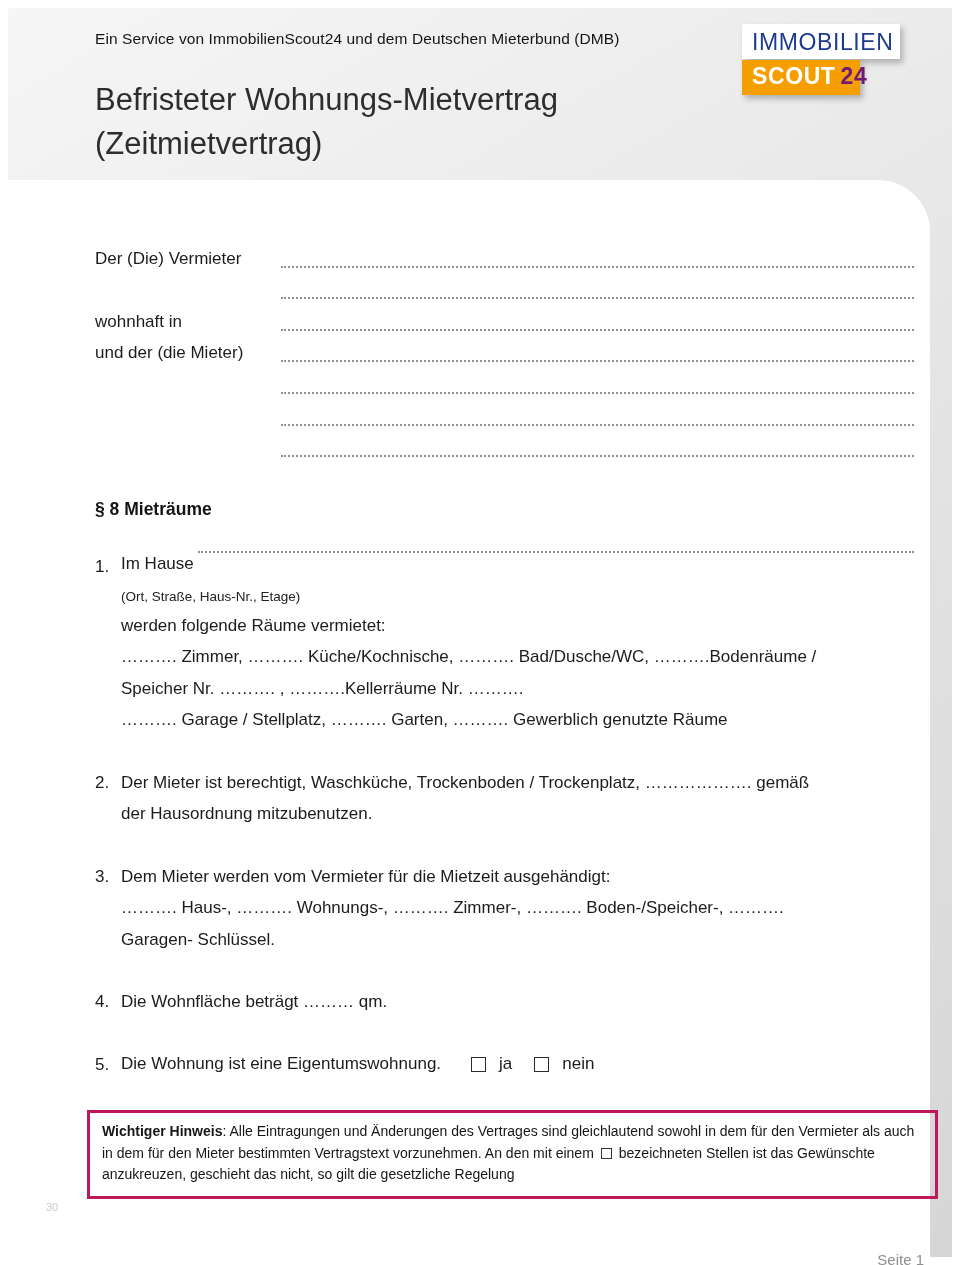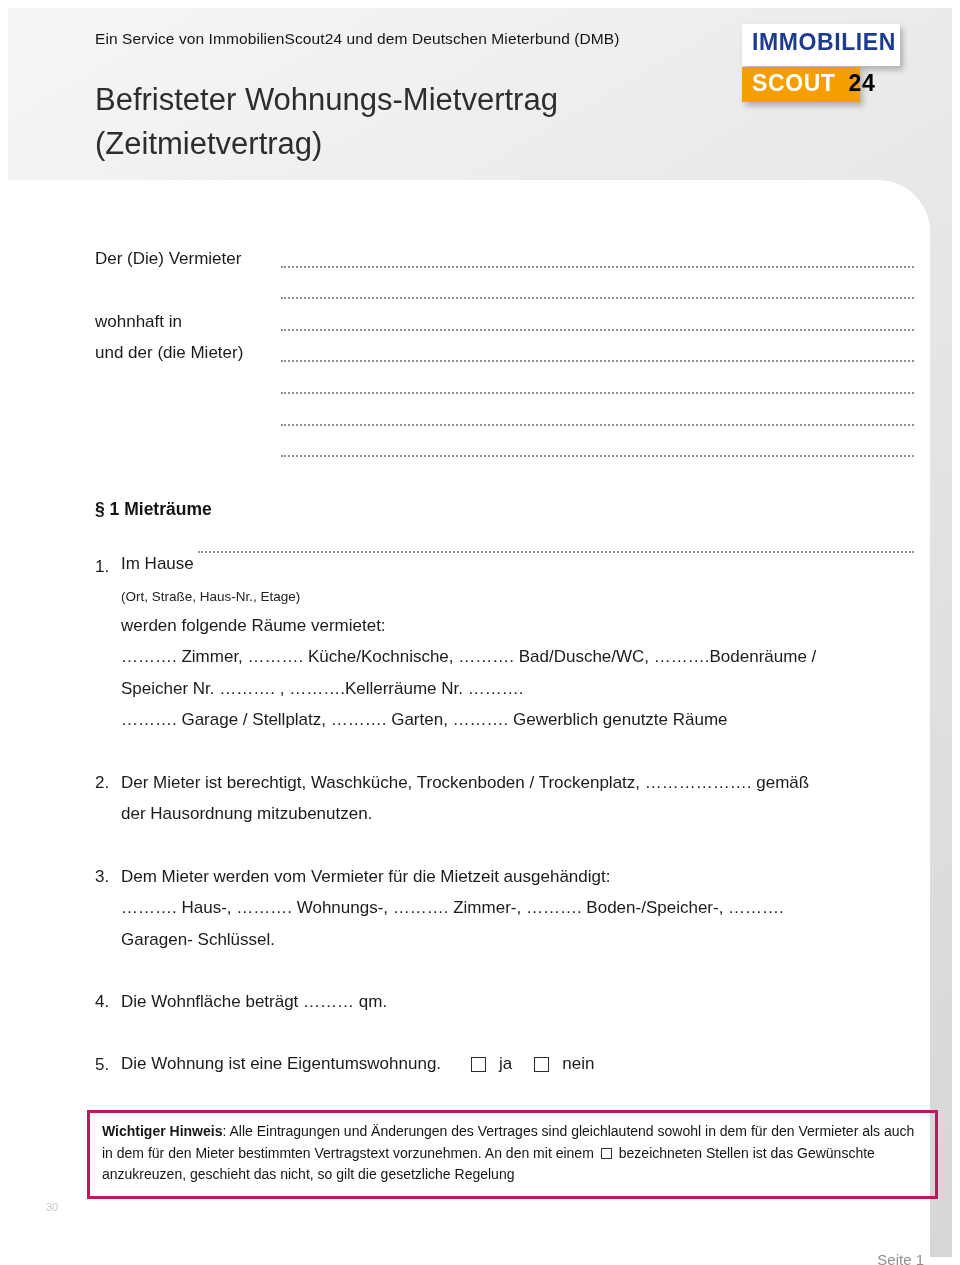--- a/index.html
+++ b/index.html
@@ -23,29 +23,29 @@
 
   
   .service-line {
     position:absolute; left:87px; top:22px;
     font-size:15.5px; color:#141414; letter-spacing:0.1px;
   }
   .doc-title { position:absolute; left:87px; top:70px; font-size:31px; color:#2d2d2d; line-height:44px; font-weight:400; }
 
   .logo { position:absolute; top:16px; right:52px; }
   .logo-top {
-    background:#ffffff; color:#1e3c8f; font-weight:bold; font-size:23px; letter-spacing:0.6px;
-    padding:5px 10px 10px; width:158px; box-shadow:3px 4px 6px rgba(0,0,0,0.25);
+    background:#ffffff; color:#1e3c8f; font-weight:normal; font-size:23px; letter-spacing:0.6px;
+    padding:5px 10px 3px; width:158px; box-shadow:3px 4px 6px rgba(0,0,0,0.25);
   }
   .logo-bottom {
     background:#f59e00; font-weight:bold; font-size:23px; letter-spacing:0.6px;
     padding:3px 10px 5px; width:118px; margin-top:1px; box-shadow:3px 4px 6px rgba(0,0,0,0.25);
   }
   .logo-bottom .scout { color:#ffffff; }
-  .logo-bottom .n24 { color:#000000; margin-left:13px; }
+  .logo-bottom .n24 { color:#701a75; margin-left:5px; }
 
   
   .party-row { display:flex; align-items:flex-end; height:31.6px; }
   .party-label { width:186px; font-size:17px; line-height:26px; flex:0 0 186px; }
   .dotline { flex:1 1 auto; border-bottom:2px dotted #8f8f8f; margin-bottom:4px; min-height:1px; }
 
   .closing-line { margin-top:26px; font-size:17px; }
 
   .sec-heading { margin-top:38px; font-size:17.5px; font-weight:bold; color:#141414; }
 
@@ -130,21 +130,21 @@
           <span class="party-label"></span>
           <span class="dotline"></span>
         </div>
         <div class="party-row">
           <span class="party-label"></span>
           <span class="dotline"></span>
         </div>
       </div>
 
 
-      <div class="sec-heading">§ 1 Mieträume</div>
+      <div class="sec-heading">§ 8 Mieträume</div>
 
       <div class="item">
         <div class="num">1.</div>
         <div class="itembody">
           <div class="lead-line">
             <span class="lead-text">Im Hause</span>
             <span class="dotline"></span>
           </div>
           <div class="hint">(Ort, Straße, Haus-Nr., Etage)</div>
           <div class="line">werden folgende Räume vermietet:</div>

